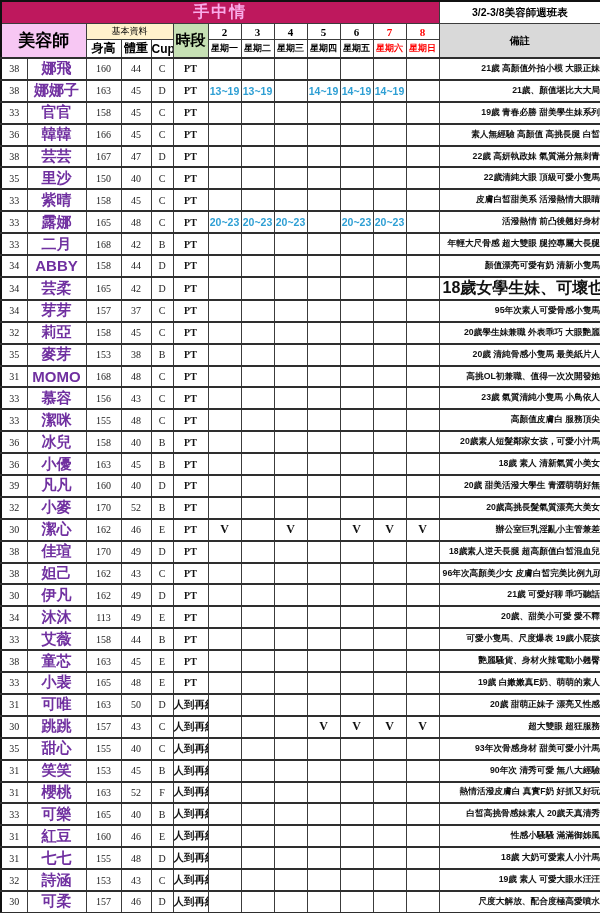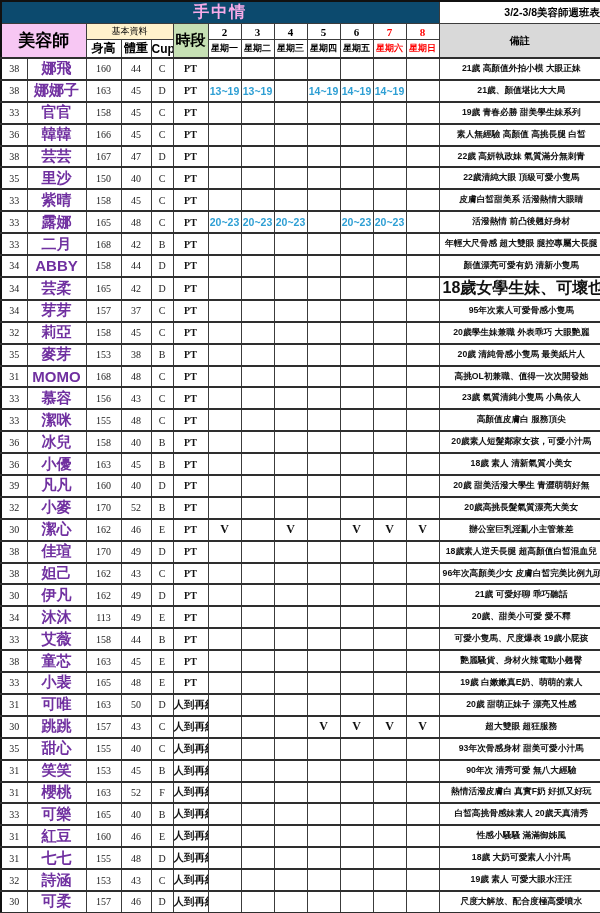--- a/index.html
+++ b/index.html
@@ -3,23 +3,23 @@
 <meta charset="utf-8">
 <style>
   html,body{margin:0;padding:0;background:#ffffff;}
   body{width:600px;font-family:"Liberation Sans",sans-serif;}
   table{border-collapse:collapse;table-layout:fixed;width:600px;}
   th,td{border:1px solid #3c3c3c;padding:0;text-align:center;vertical-align:middle;
         overflow:hidden;white-space:nowrap;}
   table{border:2px solid #111;}
 
   
-  .wm-cell{height:21px;border:1px solid #3c3c3c;background:#0c4a6e;
+  .wm-cell{height:21px;border:1px solid #3c3c3c;background:#be185d;
            font-weight:bold;font-size:16px;letter-spacing:2px;color:var(--wm-pink);}
-  .title-cell{font-weight:bold;font-size:10.5px;color:#000;text-align:right;}
+  .title-cell{font-weight:bold;font-size:10.5px;color:#000;}
 
   
   thead th{background:#fff;}
   .th-beautician{background:var(--hdr-pink);font-weight:bold;font-size:17px;}
   .th-basic{background:var(--hdr-cream);font-weight:normal;font-size:9px;height:15px;}
   .th-sub{font-weight:bold;font-size:12px;height:15px;}
   .th-slot{background:var(--hdr-green);font-weight:bold;font-size:15px;margin-left:14px;}
   .th-remarks{background:var(--hdr-gray);font-weight:bold;font-size:10px;}
   .day-num{font-family:"Liberation Serif",serif;font-size:11px;font-weight:bold;height:15px;}
   .day-label{font-weight:bold;font-size:9px;height:15px;}
@@ -28,21 +28,21 @@
   
   tbody td{border-top:2px solid #2e2e2e;border-bottom:2px solid #2e2e2e;height:19.9px;}
   .age-cell{font-family:"Liberation Serif",serif;font-size:10px;color:#222;}
   .name-cell{font-weight:bold;font-size:15px;color:var(--name-purple);}
   .num-cell{font-family:"Liberation Serif",serif;font-size:10px;color:#222;}
   .cup-cell{font-family:"Liberation Serif",serif;font-size:10px;color:#222;}
   .slot-pt{font-family:"Liberation Serif",serif;font-weight:bold;font-size:10px;color:#111;}
   .slot-appt{font-weight:bold;font-size:10.5px;color:#111;}
   .sched-time{font-family:Liberation Sans, sans-serif;font-weight:bold;font-size:10.5px;color:var(--time-blue);}
   .sched-v{font-family:"Liberation Serif",serif;font-weight:bold;font-size:12px;color:#111;}
-  .remark-cell{text-align:center;padding-left:3px;font-weight:bold;font-size:8.7px;color:#111;margin-left:13px;}
+  .remark-cell{text-align:right;padding-left:3px;font-weight:bold;font-size:8.7px;color:#111;margin-left:13px;}
   .remark-big{font-size:16px;}
 </style>
 </head>
 <body>
 
 <table>
   <colgroup>
     <col style="width:26px">
       <col style="width:59px">
       <col style="width:35px">

